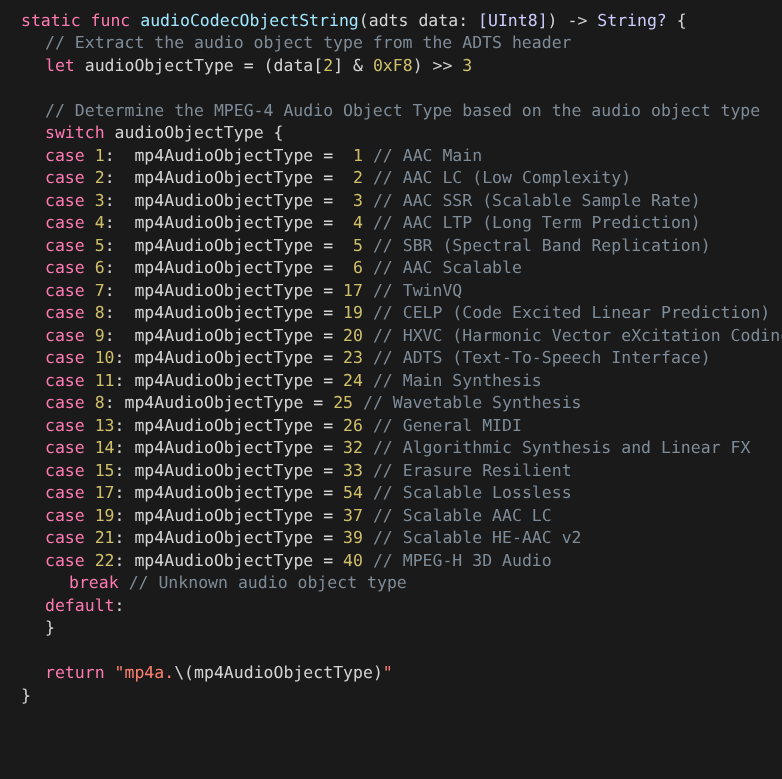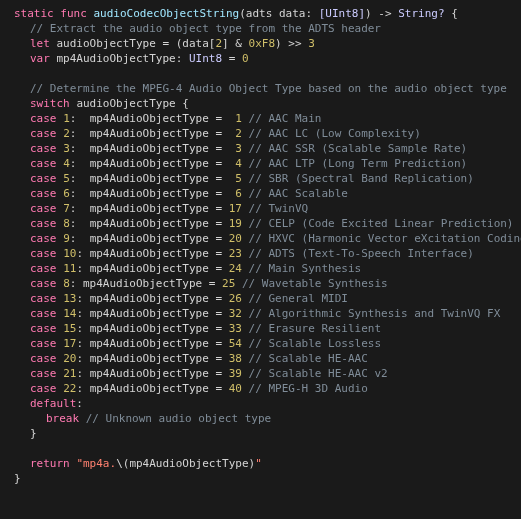--- a/index.html
+++ b/index.html
@@ -26,42 +26,41 @@
   .indent1 { padding-left: 16px; }
   .indent2 { padding-left: 32px; }
 </style>
 </head>
 <body>
 
 <div id="code">
     <div class="line"><span class="kw-decl">static func</span><span> </span><span class="fn-name">audioCodecObjectString</span><span class="punct">(</span><span class="param">adts</span><span> </span><span class="param">data</span><span class="punct">: </span><span class="type">[UInt8]</span><span class="punct">) </span><span class="punct">-&gt;</span><span> </span><span class="type">String?</span><span> </span><span class="punct">{</span></div>
     <div class="line indent1"><span class="comment">// Extract the audio object type from the ADTS header</span></div>
     <div class="line indent1"><span class="kw-decl">let</span><span> </span><span class="prop">audioObjectType</span><span> </span><span class="punct">=</span><span> </span><span class="punct">(data[</span><span class="num">2</span><span class="punct">] &amp; </span><span class="num">0xF8</span><span class="punct">) &gt;&gt; </span><span class="num">3</span></div>
-    <div class="line indent1"><span class="kw-decl">var</span><span> </span><span class="prop">mp4AudioObjectType</span><span class="punct">: </span><span class="type">UInt8</span><span> </span><span class="punct">=</span><span> </span><span class="num">0</span></div>
     <div class="line indent1"><span> </span></div>
     <div class="line indent1"><span class="comment">// Determine the MPEG-4 Audio Object Type based on the audio object type</span></div>
     <div class="line indent1"><span class="kw-decl">switch</span><span> </span><span class="prop">audioObjectType</span><span> </span><span class="punct">{</span></div>
     <div class="line indent1"><span class="kw-decl">case</span><span> </span><span class="num">1</span><span class="punct">:</span><span>  </span><span class="prop">mp4AudioObjectType</span><span> </span><span class="punct">=</span><span>  </span><span class="num">1</span><span> </span><span class="comment">// AAC Main</span></div>
     <div class="line indent1"><span class="kw-decl">case</span><span> </span><span class="num">2</span><span class="punct">:</span><span>  </span><span class="prop">mp4AudioObjectType</span><span> </span><span class="punct">=</span><span>  </span><span class="num">2</span><span> </span><span class="comment">// AAC LC (Low Complexity)</span></div>
     <div class="line indent1"><span class="kw-decl">case</span><span> </span><span class="num">3</span><span class="punct">:</span><span>  </span><span class="prop">mp4AudioObjectType</span><span> </span><span class="punct">=</span><span>  </span><span class="num">3</span><span> </span><span class="comment">// AAC SSR (Scalable Sample Rate)</span></div>
     <div class="line indent1"><span class="kw-decl">case</span><span> </span><span class="num">4</span><span class="punct">:</span><span>  </span><span class="prop">mp4AudioObjectType</span><span> </span><span class="punct">=</span><span>  </span><span class="num">4</span><span> </span><span class="comment">// AAC LTP (Long Term Prediction)</span></div>
     <div class="line indent1"><span class="kw-decl">case</span><span> </span><span class="num">5</span><span class="punct">:</span><span>  </span><span class="prop">mp4AudioObjectType</span><span> </span><span class="punct">=</span><span>  </span><span class="num">5</span><span> </span><span class="comment">// SBR (Spectral Band Replication)</span></div>
     <div class="line indent1"><span class="kw-decl">case</span><span> </span><span class="num">6</span><span class="punct">:</span><span>  </span><span class="prop">mp4AudioObjectType</span><span> </span><span class="punct">=</span><span>  </span><span class="num">6</span><span> </span><span class="comment">// AAC Scalable</span></div>
     <div class="line indent1"><span class="kw-decl">case</span><span> </span><span class="num">7</span><span class="punct">:</span><span>  </span><span class="prop">mp4AudioObjectType</span><span> </span><span class="punct">=</span><span> </span><span class="num">17</span><span> </span><span class="comment">// TwinVQ</span></div>
     <div class="line indent1"><span class="kw-decl">case</span><span> </span><span class="num">8</span><span class="punct">:</span><span>  </span><span class="prop">mp4AudioObjectType</span><span> </span><span class="punct">=</span><span> </span><span class="num">19</span><span> </span><span class="comment">// CELP (Code Excited Linear Prediction)</span></div>
     <div class="line indent1"><span class="kw-decl">case</span><span> </span><span class="num">9</span><span class="punct">:</span><span>  </span><span class="prop">mp4AudioObjectType</span><span> </span><span class="punct">=</span><span> </span><span class="num">20</span><span> </span><span class="comment">// HXVC (Harmonic Vector eXcitation Coding)</span></div>
     <div class="line indent1"><span class="kw-decl">case</span><span> </span><span class="num">10</span><span class="punct">:</span><span> </span><span class="prop">mp4AudioObjectType</span><span> </span><span class="punct">=</span><span> </span><span class="num">23</span><span> </span><span class="comment">// ADTS (Text-To-Speech Interface)</span></div>
     <div class="line indent1"><span class="kw-decl">case</span><span> </span><span class="num">11</span><span class="punct">:</span><span> </span><span class="prop">mp4AudioObjectType</span><span> </span><span class="punct">=</span><span> </span><span class="num">24</span><span> </span><span class="comment">// Main Synthesis</span></div>
     <div class="line indent1"><span class="kw-decl">case</span><span> </span><span class="num">8</span><span class="punct">:</span><span> </span><span class="prop">mp4AudioObjectType</span><span> </span><span class="punct">=</span><span> </span><span class="num">25</span><span> </span><span class="comment">// Wavetable Synthesis</span></div>
     <div class="line indent1"><span class="kw-decl">case</span><span> </span><span class="num">13</span><span class="punct">:</span><span> </span><span class="prop">mp4AudioObjectType</span><span> </span><span class="punct">=</span><span> </span><span class="num">26</span><span> </span><span class="comment">// General MIDI</span></div>
-    <div class="line indent1"><span class="kw-decl">case</span><span> </span><span class="num">14</span><span class="punct">:</span><span> </span><span class="prop">mp4AudioObjectType</span><span> </span><span class="punct">=</span><span> </span><span class="num">32</span><span> </span><span class="comment">// Algorithmic Synthesis and TwinVQ FX</span></div>
+    <div class="line indent1"><span class="kw-decl">case</span><span> </span><span class="num">14</span><span class="punct">:</span><span> </span><span class="prop">mp4AudioObjectType</span><span> </span><span class="punct">=</span><span> </span><span class="num">32</span><span> </span><span class="comment">// Algorithmic Synthesis and Linear FX</span></div>
     <div class="line indent1"><span class="kw-decl">case</span><span> </span><span class="num">15</span><span class="punct">:</span><span> </span><span class="prop">mp4AudioObjectType</span><span> </span><span class="punct">=</span><span> </span><span class="num">33</span><span> </span><span class="comment">// Erasure Resilient</span></div>
     <div class="line indent1"><span class="kw-decl">case</span><span> </span><span class="num">17</span><span class="punct">:</span><span> </span><span class="prop">mp4AudioObjectType</span><span> </span><span class="punct">=</span><span> </span><span class="num">54</span><span> </span><span class="comment">// Scalable Lossless</span></div>
-    <div class="line indent1"><span class="kw-decl">case</span><span> </span><span class="num">20</span><span class="punct">:</span><span> </span><span class="prop">mp4AudioObjectType</span><span> </span><span class="punct">=</span><span> </span><span class="num">38</span><span> </span><span class="comment">// Scalable HE-AAC</span></div>
+    <div class="line indent1"><span class="kw-decl">case</span><span> </span><span class="num">19</span><span class="punct">:</span><span> </span><span class="prop">mp4AudioObjectType</span><span> </span><span class="punct">=</span><span> </span><span class="num">37</span><span> </span><span class="comment">// Scalable AAC LC</span></div>
     <div class="line indent1"><span class="kw-decl">case</span><span> </span><span class="num">21</span><span class="punct">:</span><span> </span><span class="prop">mp4AudioObjectType</span><span> </span><span class="punct">=</span><span> </span><span class="num">39</span><span> </span><span class="comment">// Scalable HE-AAC v2</span></div>
     <div class="line indent1"><span class="kw-decl">case</span><span> </span><span class="num">22</span><span class="punct">:</span><span> </span><span class="prop">mp4AudioObjectType</span><span> </span><span class="punct">=</span><span> </span><span class="num">40</span><span> </span><span class="comment">// MPEG-H 3D Audio</span></div>
+    <div class="line indent2"><span class="kw-decl">break</span><span> </span><span class="comment">// Unknown audio object type</span></div>
     <div class="line indent1"><span class="kw-decl">default</span><span class="punct">:</span></div>
-    <div class="line indent2"><span class="kw-decl">break</span><span> </span><span class="comment">// Unknown audio object type</span></div>
     <div class="line indent1"><span class="punct">}</span></div>
     <div class="line indent1"><span> </span></div>
     <div class="line indent1"><span class="kw-decl">return</span><span> </span><span class="str">"mp4a.</span><span class="punct">\(</span><span class="prop">mp4AudioObjectType</span><span class="punct">)</span><span class="str">"</span></div>
     <div class="line"><span class="punct">}</span></div>
   </div>
 
 </body></html>

